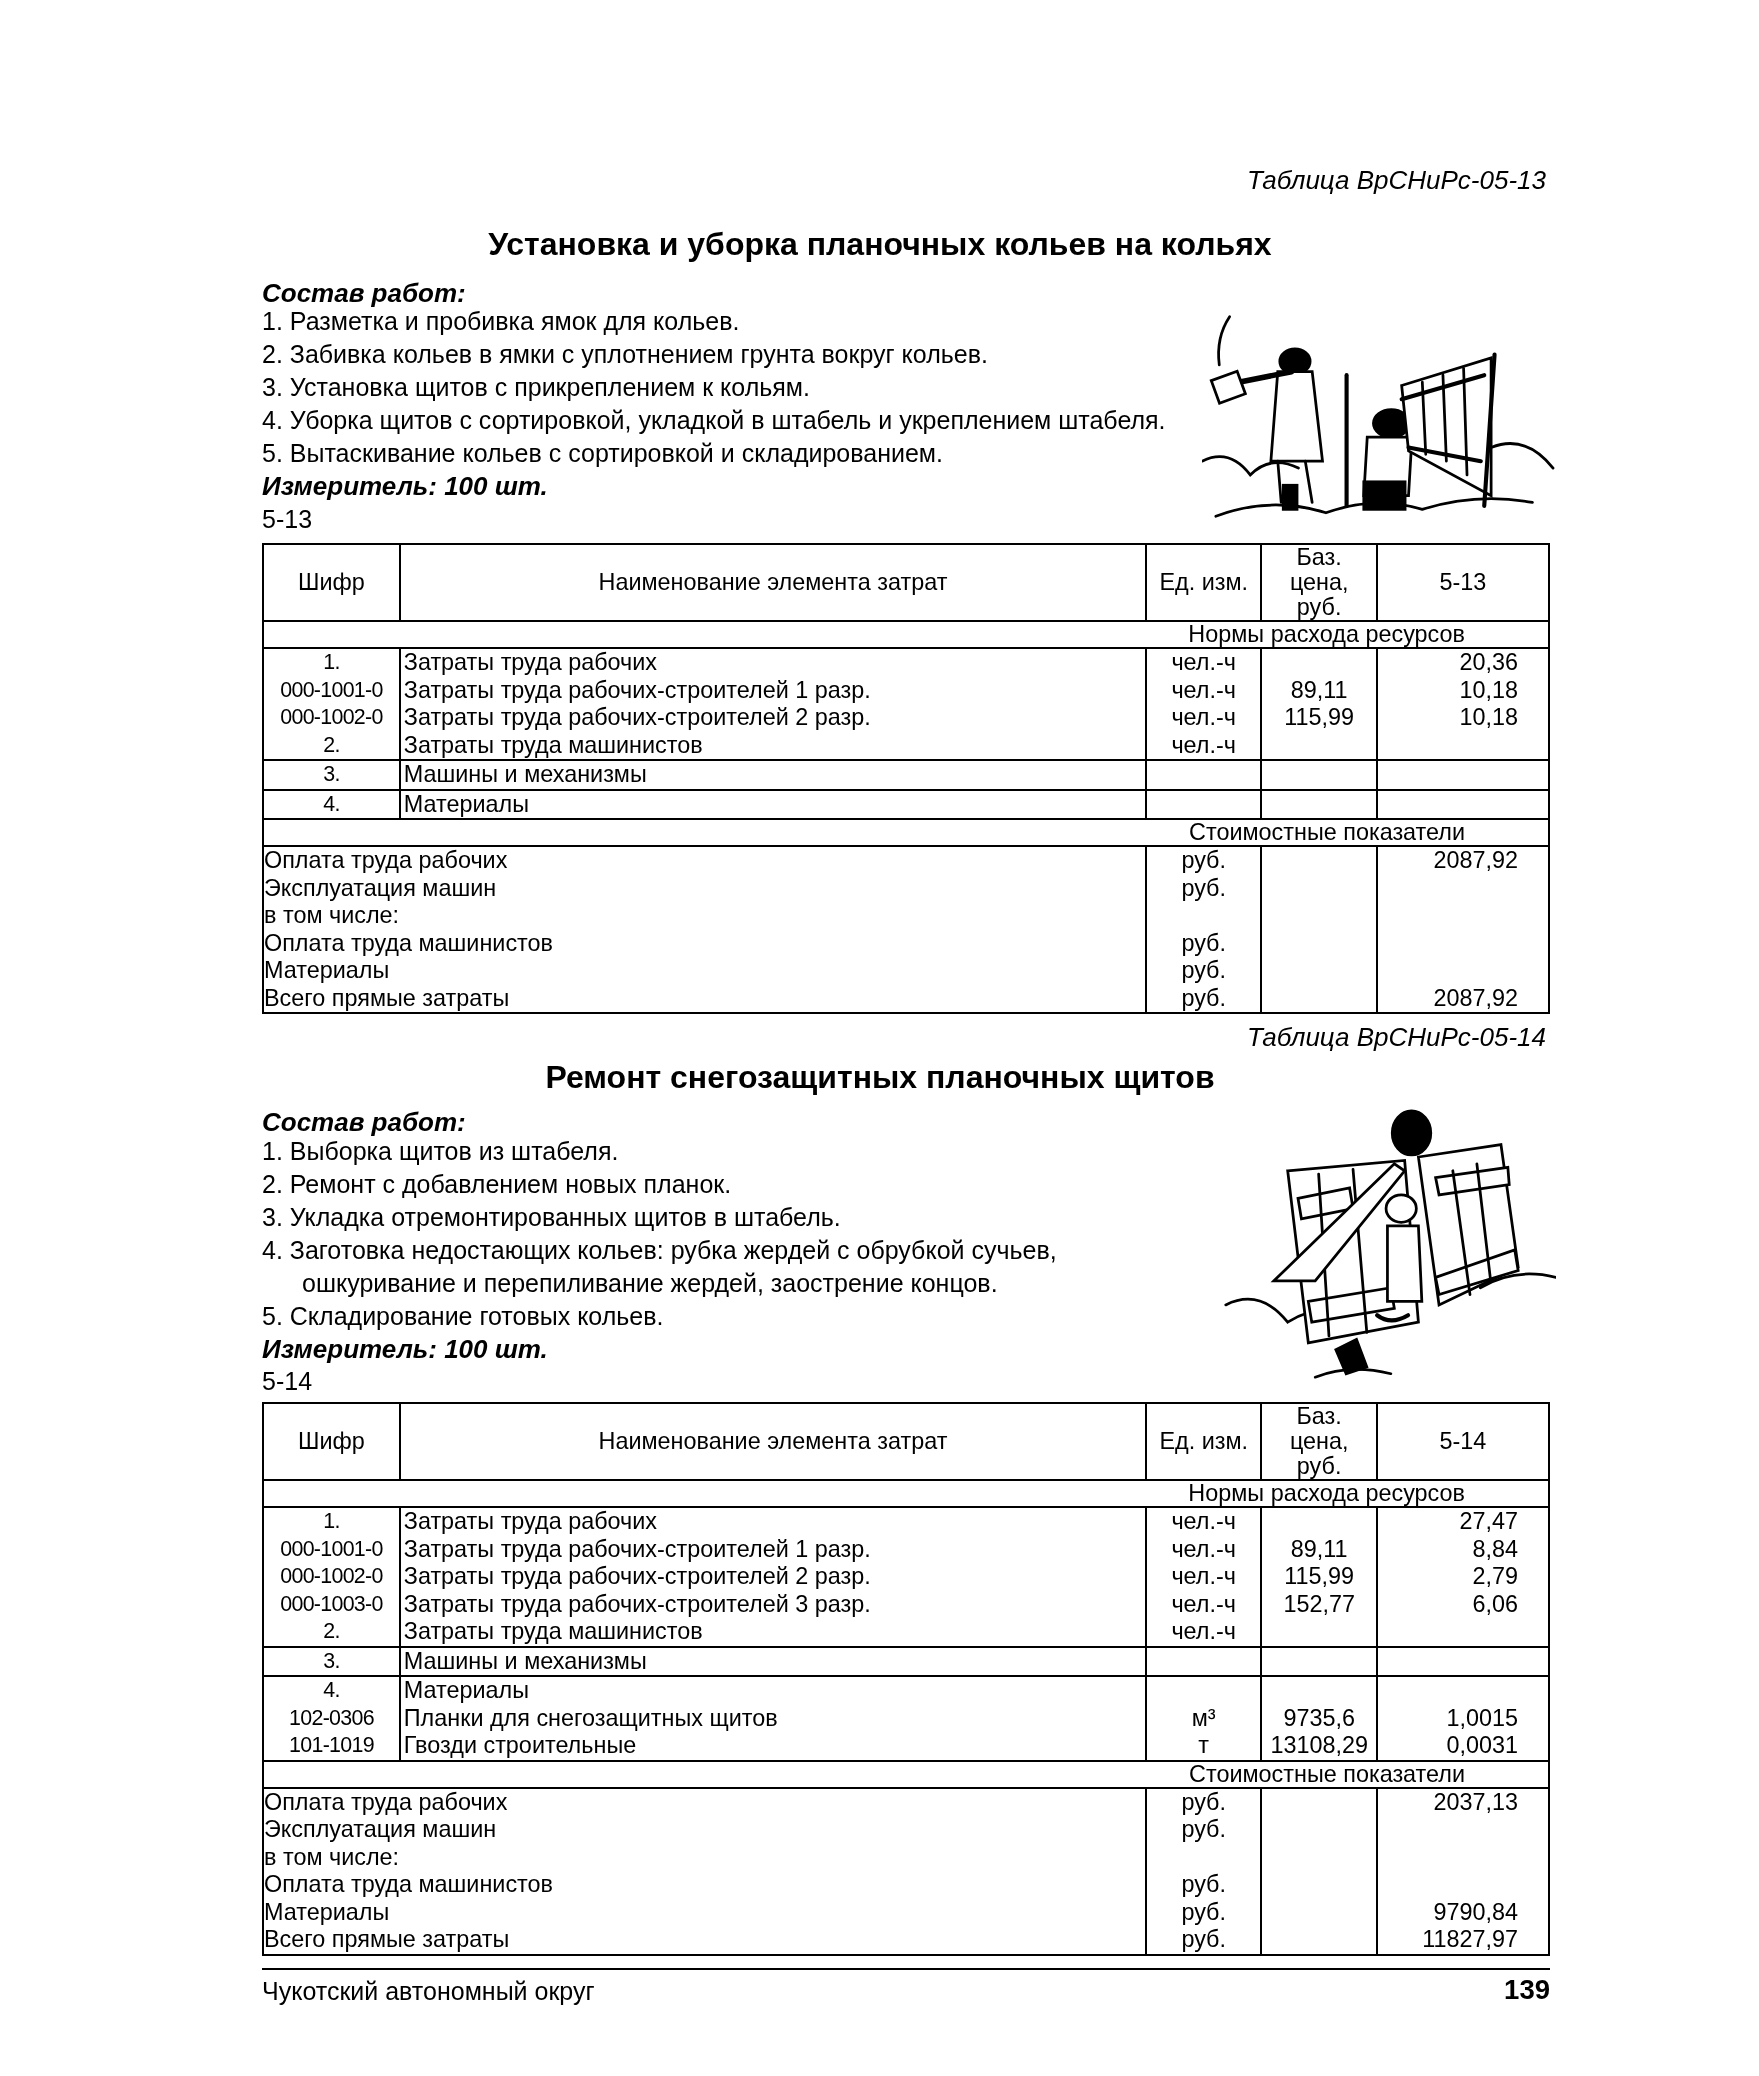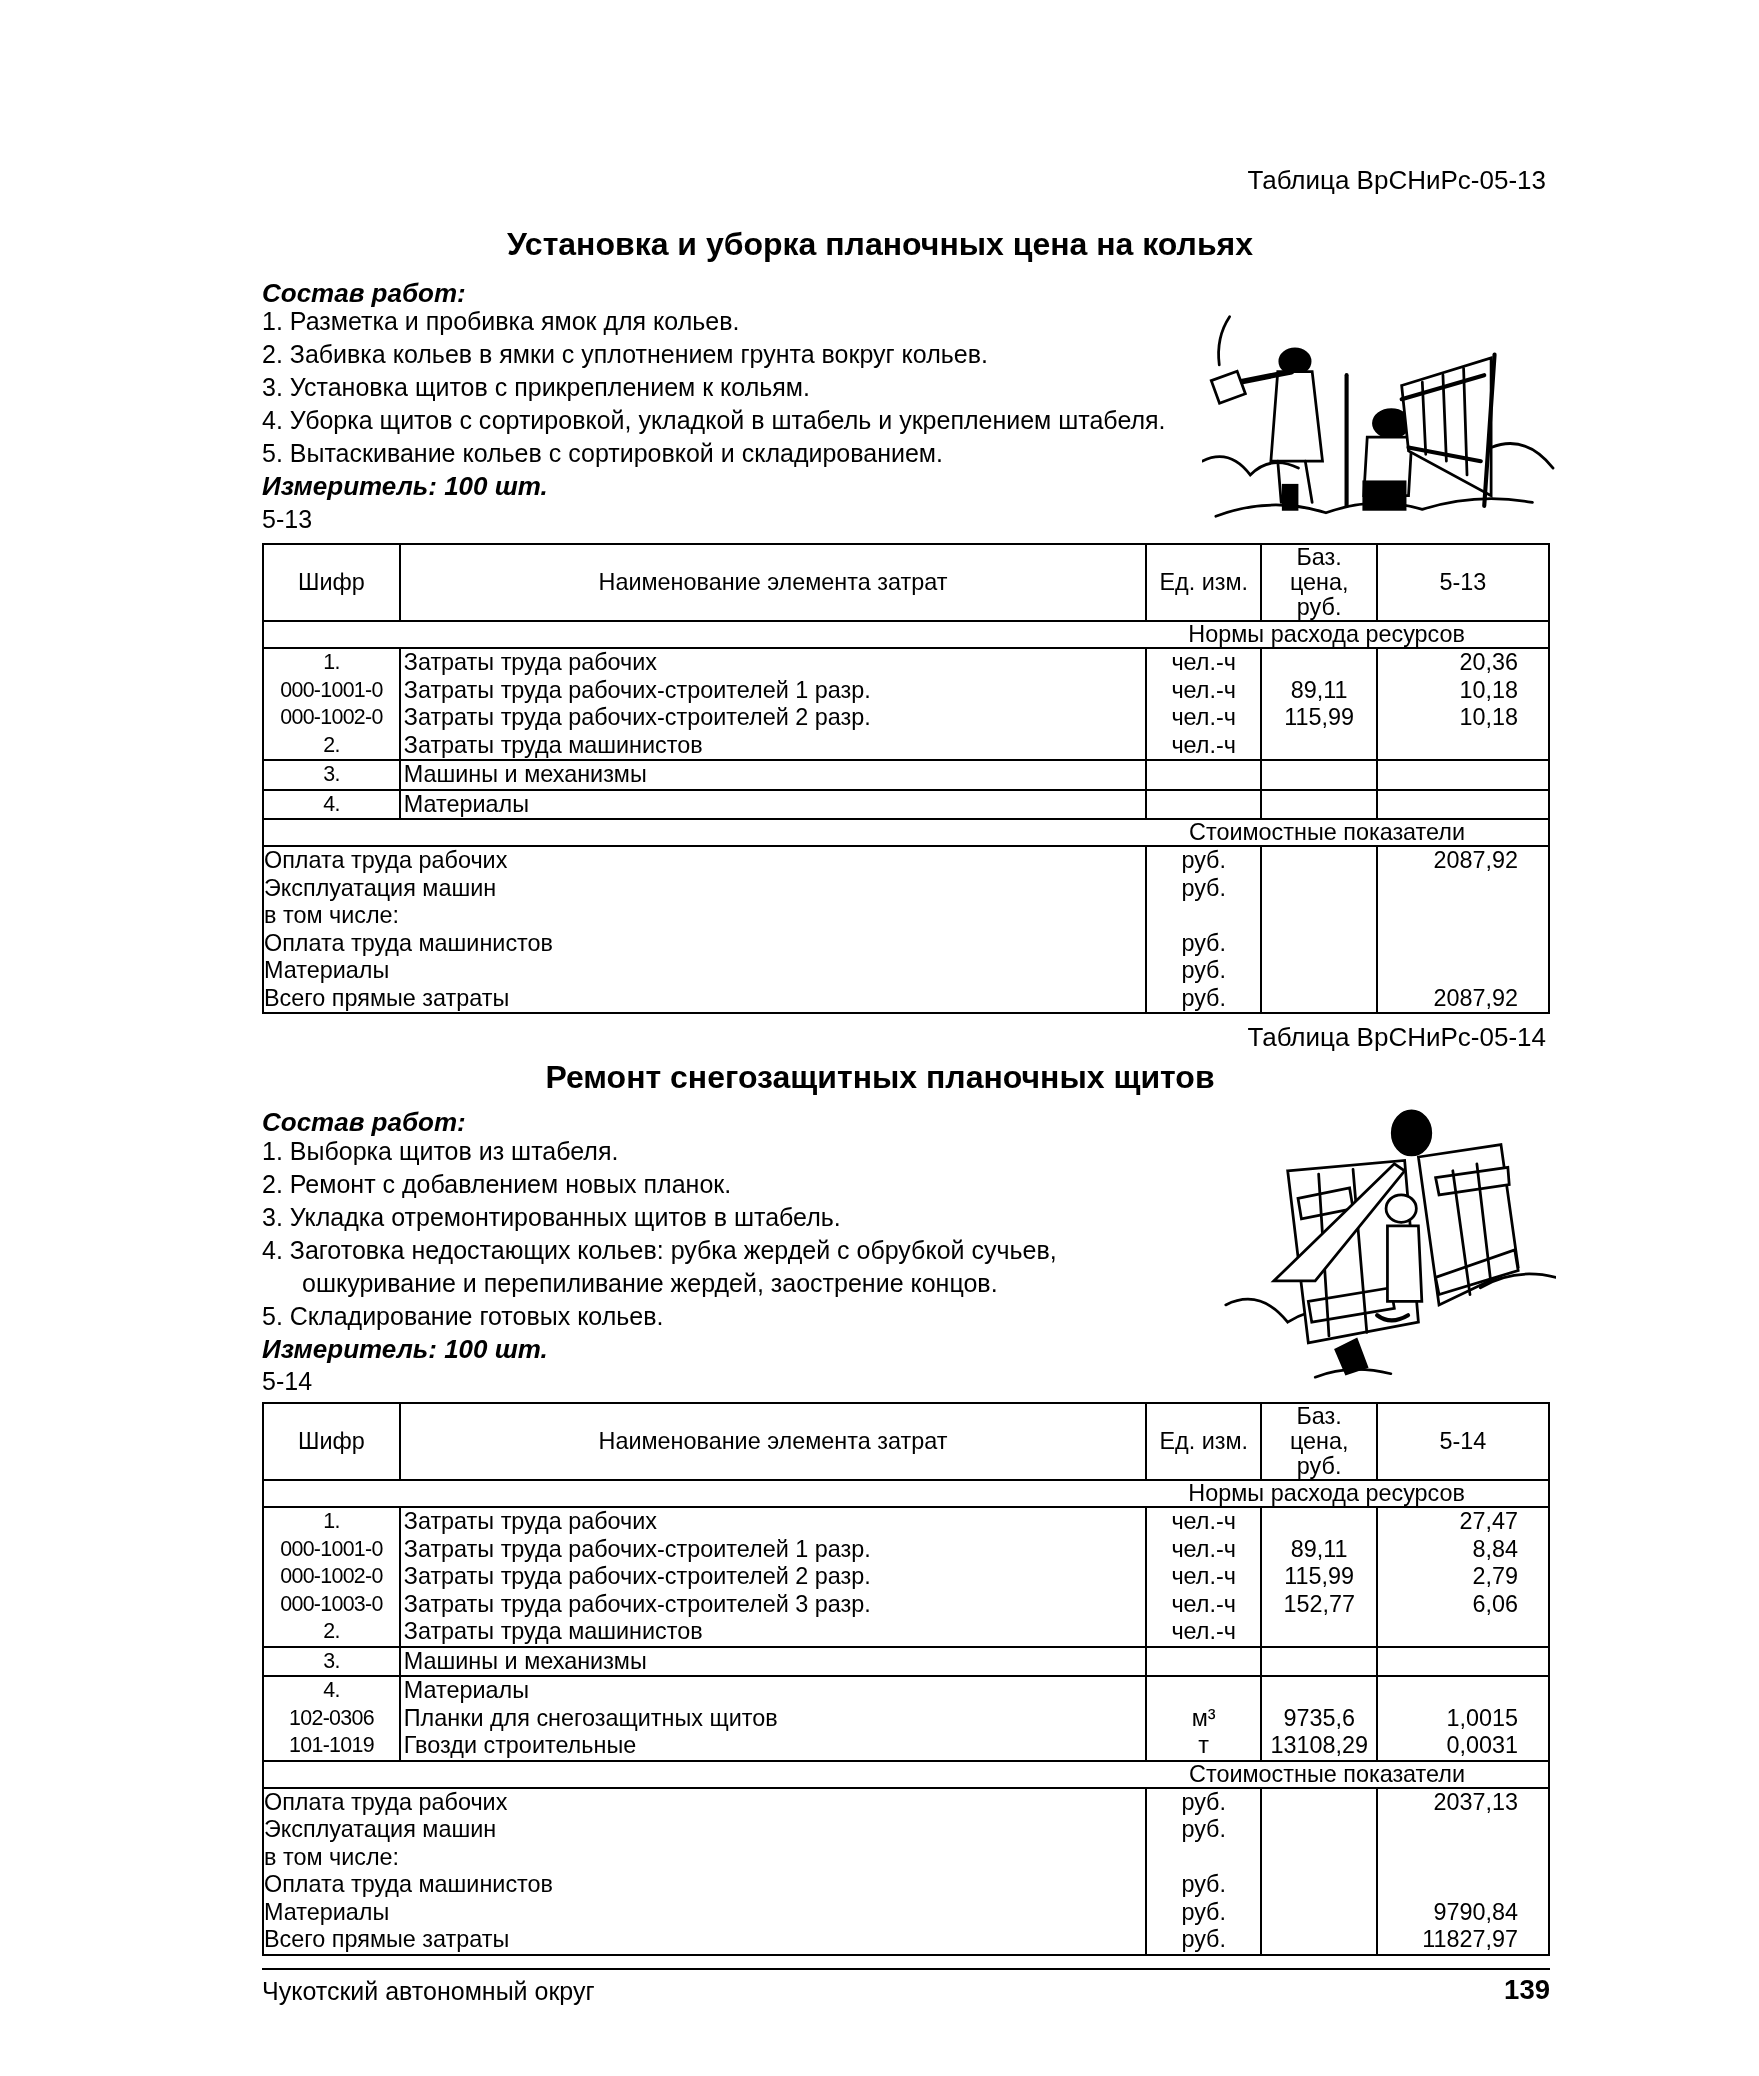--- a/index.html
+++ b/index.html
@@ -1,19 +1,19 @@
 <!DOCTYPE html>
 <html style="font-size:11px"><head>
 <meta charset="utf-8">
 <style>
   html, body { margin:0; padding:0; background:#ffffff; }
   body { width:1760px; height:2077px; position:relative; overflow:hidden;
          font-family:"Liberation Sans", sans-serif; color:#000; }
   .abs { position:absolute; }
-  .tbl-label { font-size:26px; right:214px; white-space:nowrap; }
+  .tbl-label { font-style:italic; font-size:26px; right:214px; white-space:nowrap; }
   .title { font-weight:bold; font-size:32px; left:0; width:1760px; text-align:center; white-space:nowrap; }
   .bolditalic { font-weight:bold; font-style:italic; font-size:26px; left:262px; }
   .li { font-size:25px; left:262px; white-space:nowrap; }
   .li.indent { left:288px;margin-left:14px; }
   .code { font-size:25px; left:262px; }
   table.norm { position:absolute; left:262px; width:1288px; border-collapse:collapse; font-size:23.4px; line-height:27.5px; table-layout:fixed; }
   table.norm td, table.norm th { padding:0 2.8px; vertical-align:top; font-weight:normal; }
   .c1 { width:121px; } .c2 { width:659px; } .c3 { width:102px; } .c4 { width:102px; } .c5 { width:152px; }
   th { border:2.1px solid #000; text-align:center; vertical-align:middle !important; height:51px; line-height:25px; }
   .sect td { border:2.1px solid #000; text-align:center; height:25px; line-height:25px; }
@@ -31,21 +31,21 @@
   .cost.last td { border-bottom:2.1px solid #000; }
   .footer-rule { left:262px; width:1288px; height:2.1px; background:#000; top:1968px; }
   .footer-left { left:262px; top:1977px; font-size:25px; }
   .footer-right { right:210px; top:1974px; font-size:27.5px; font-weight:bold; }
   .illus { position:absolute; }
 </style>
 </head>
 <body>
 
 <div class="abs tbl-label" style="top:165px;">Таблица ВрСНиРс-05-13</div>
-<div class="abs title" style="top:226px;">Установка и уборка планочных цена на кольях</div>
+<div class="abs title" style="top:226px;">Установка и уборка планочных кольев на кольях</div>
 <div class="abs bolditalic" style="top:278px;">Состав работ:</div>
 <div class="abs li" style="top:307px;">1. Разметка и пробивка ямок для кольев.</div>
 <div class="abs li" style="top:340px;">2. Забивка кольев в ямки с уплотнением грунта вокруг кольев.</div>
 <div class="abs li" style="top:373px;">3. Установка щитов с прикреплением к кольям.</div>
 <div class="abs li" style="top:406px;">4. Уборка щитов с сортировкой, укладкой в штабель и укреплением штабеля.</div>
 <div class="abs li" style="top:439px;">5. Вытаскивание кольев с сортировкой и складированием.</div>
 <div class="abs bolditalic" style="top:471px;">Измеритель: 100 шт.</div>
 <div class="abs code" style="top:505px;">5-13</div>
 
 <svg class="illus" style="left:1202px;top:296px;" width="358" height="234" viewBox="0 0 520 340">

